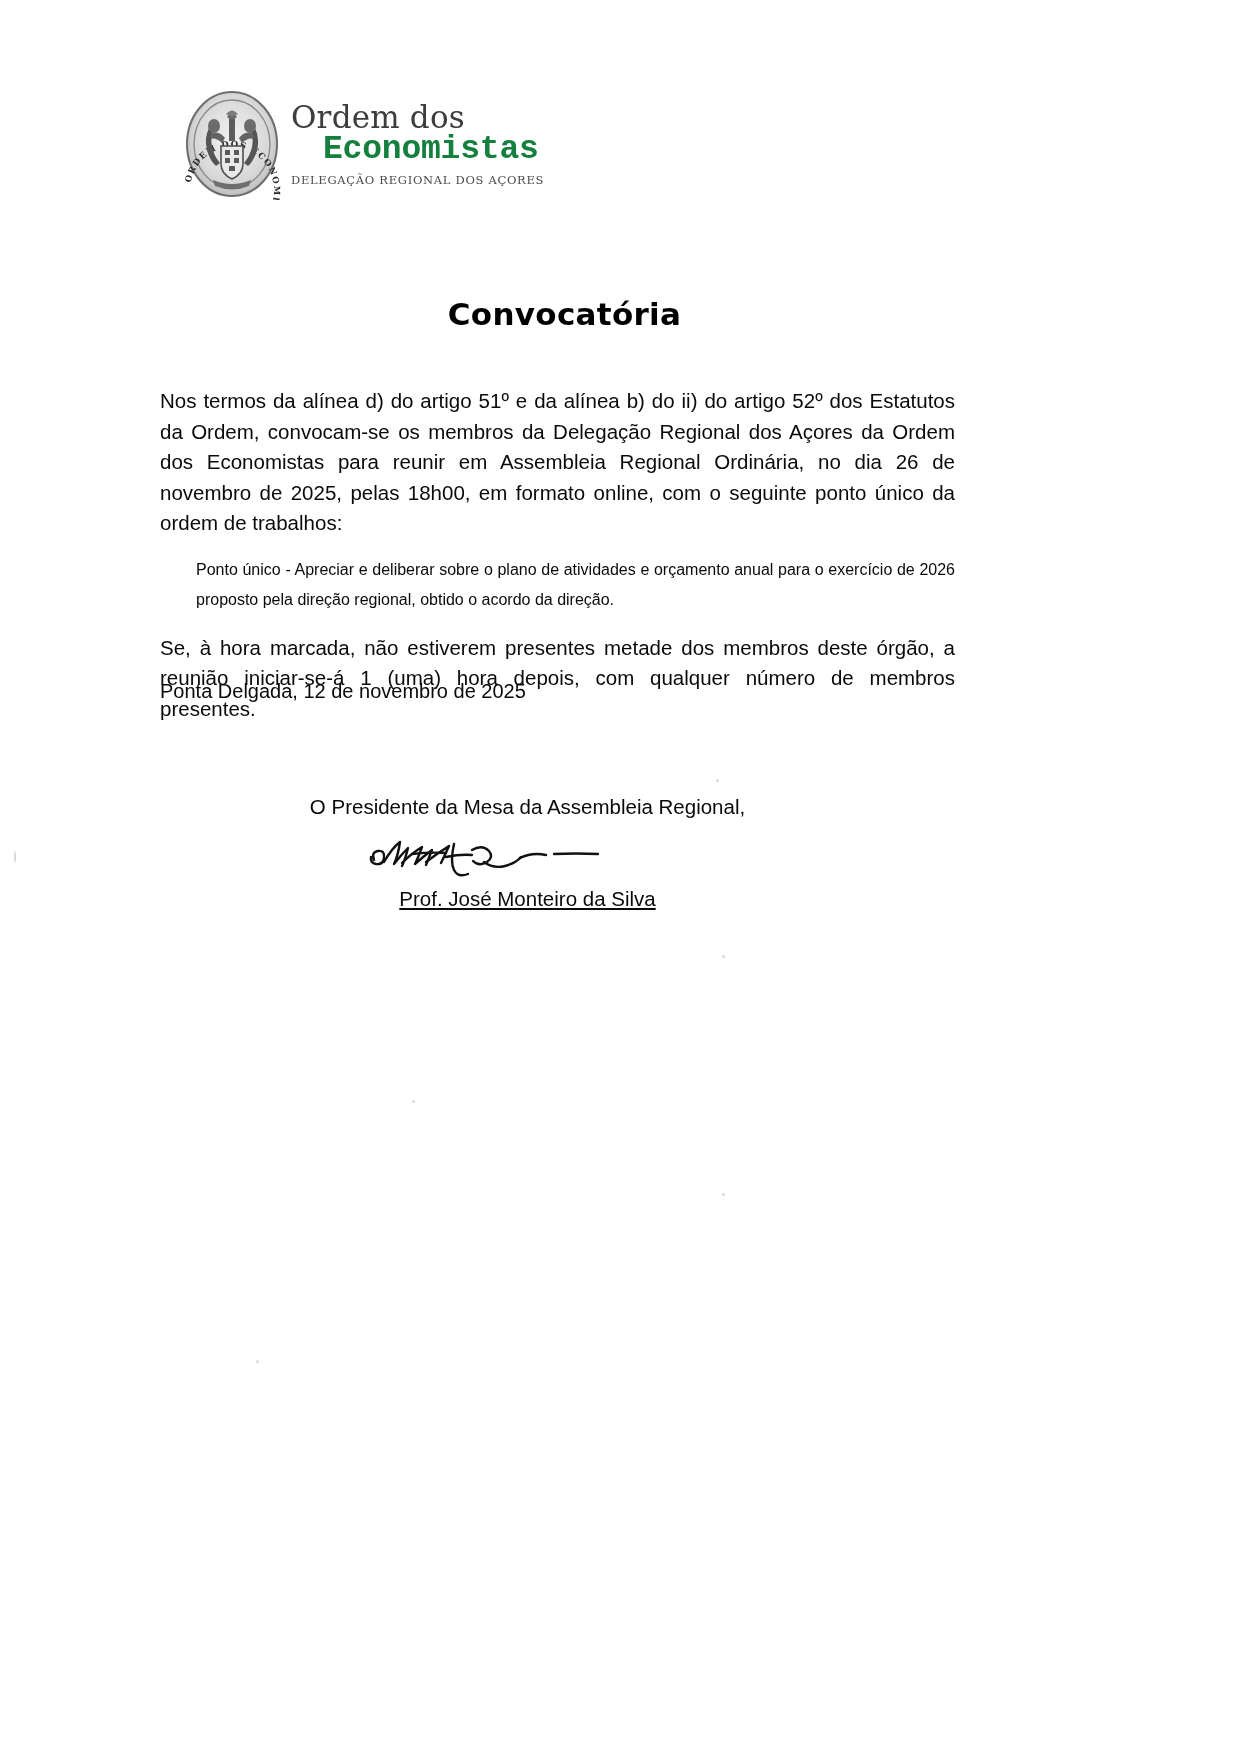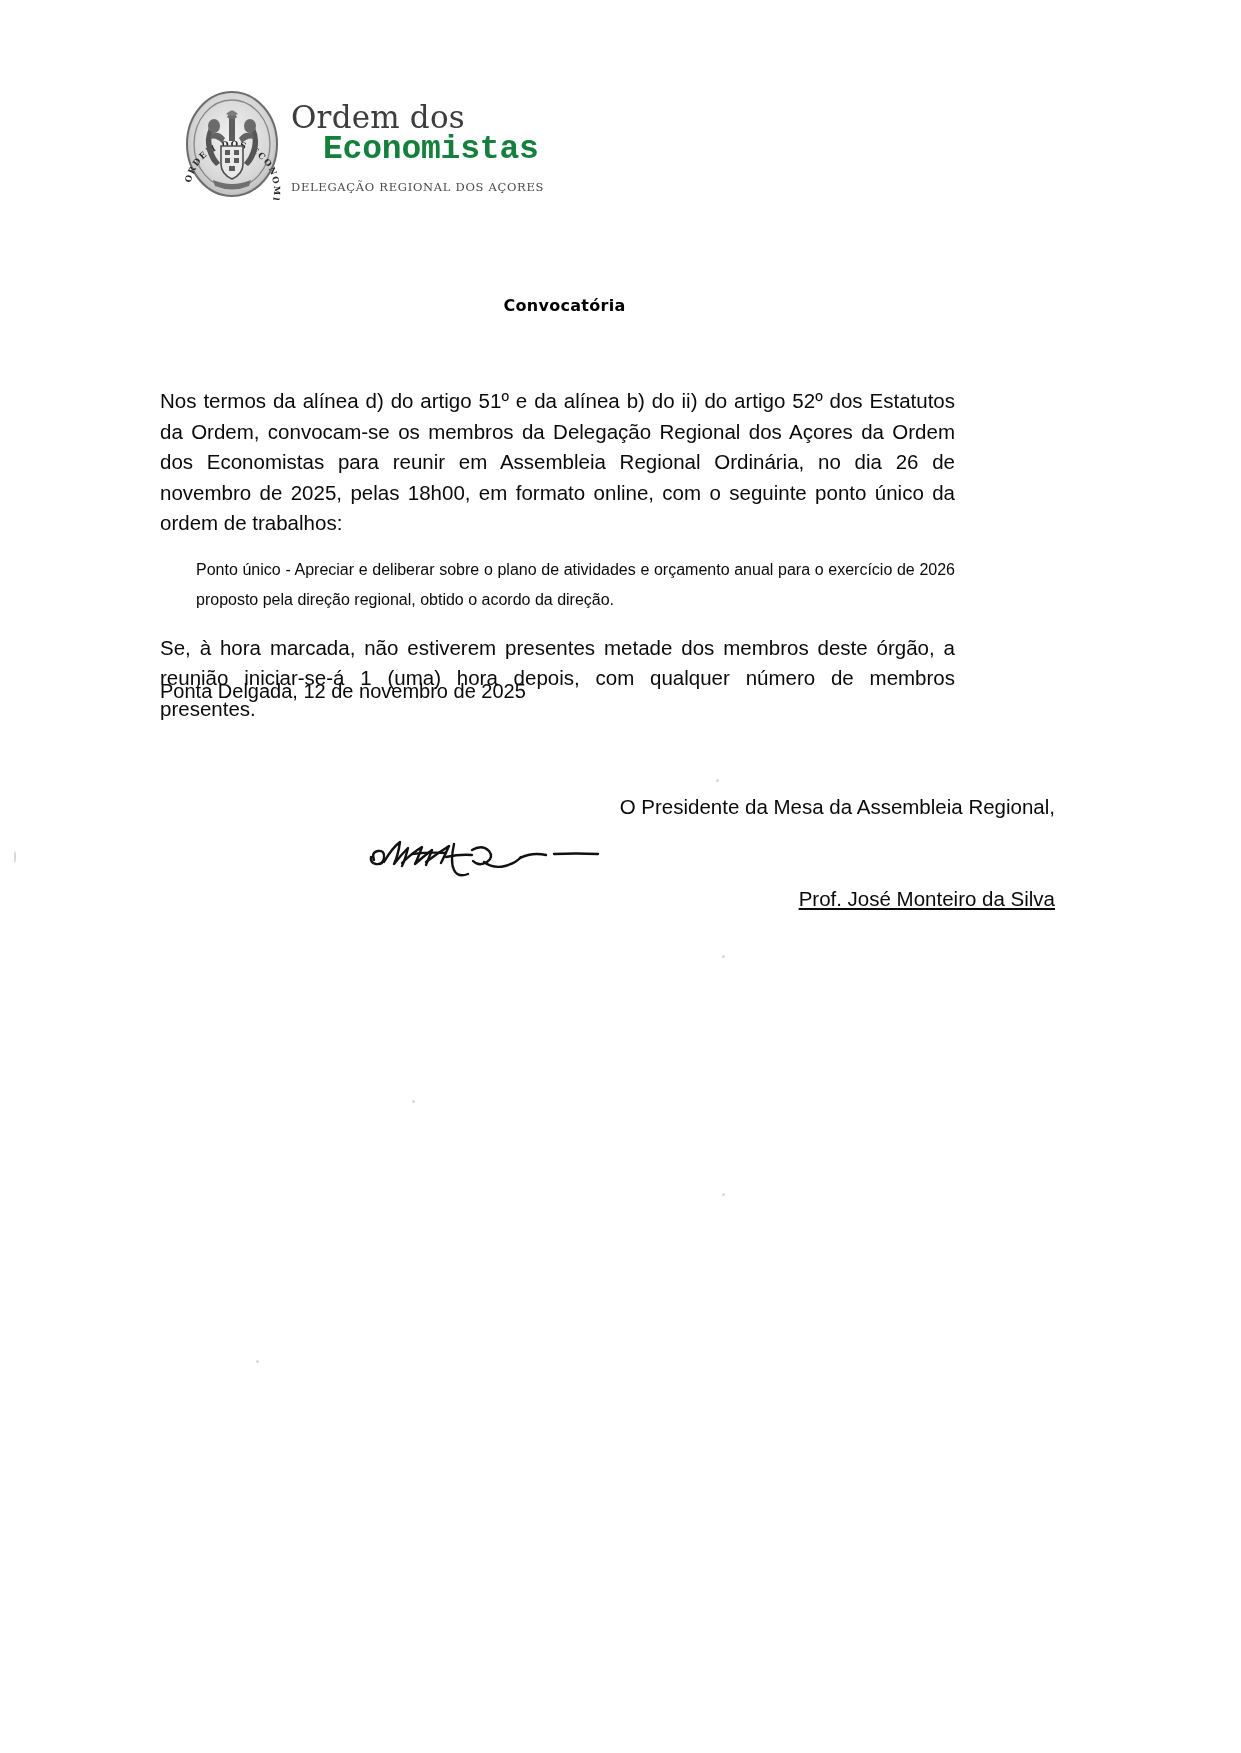--- a/index.html
+++ b/index.html
@@ -60,33 +60,33 @@
     white-space: nowrap;
     margin-left: 32px;
   }
   .wordmark-line3 {
     font-family: "DejaVu Serif", serif;
     font-size: 11.5px;
     font-weight: 400;
     color: #4a4a4a;
     letter-spacing: 0.7px;
     line-height: 14px;
-    margin-top: 12px;
+    margin-top: 5px;
     white-space: nowrap;
   }
 
   
   .doc-title {
     position: absolute;
     left: 0;
     top: 296px;
     width: 1129px;
     text-align: center;
     font-family: "DejaVu Sans", sans-serif;
-    font-size: 16px;
+    font-size: 31px;
     font-weight: 700;
     letter-spacing: 0.3px;
   }
 
   
   .body-block {
     position: absolute;
     left: 160px;
     top: 386px;
     width: 795px;
@@ -123,21 +123,21 @@
     line-height: 30px;
     color: #0a0a0a;
   }
 
   
   .sign-block {
     position: absolute;
     left: 0;
     top: 792px;
     width: 1055px;
-    text-align: right;
+    text-align: center;
   }
   .sign-role {
     font-family: "Liberation Sans", sans-serif;
     font-size: 20.5px;
     line-height: 30px;
     color: #0a0a0a;
   }
   .sign-mark {
     height: 58px;
     margin-top: 6px;

